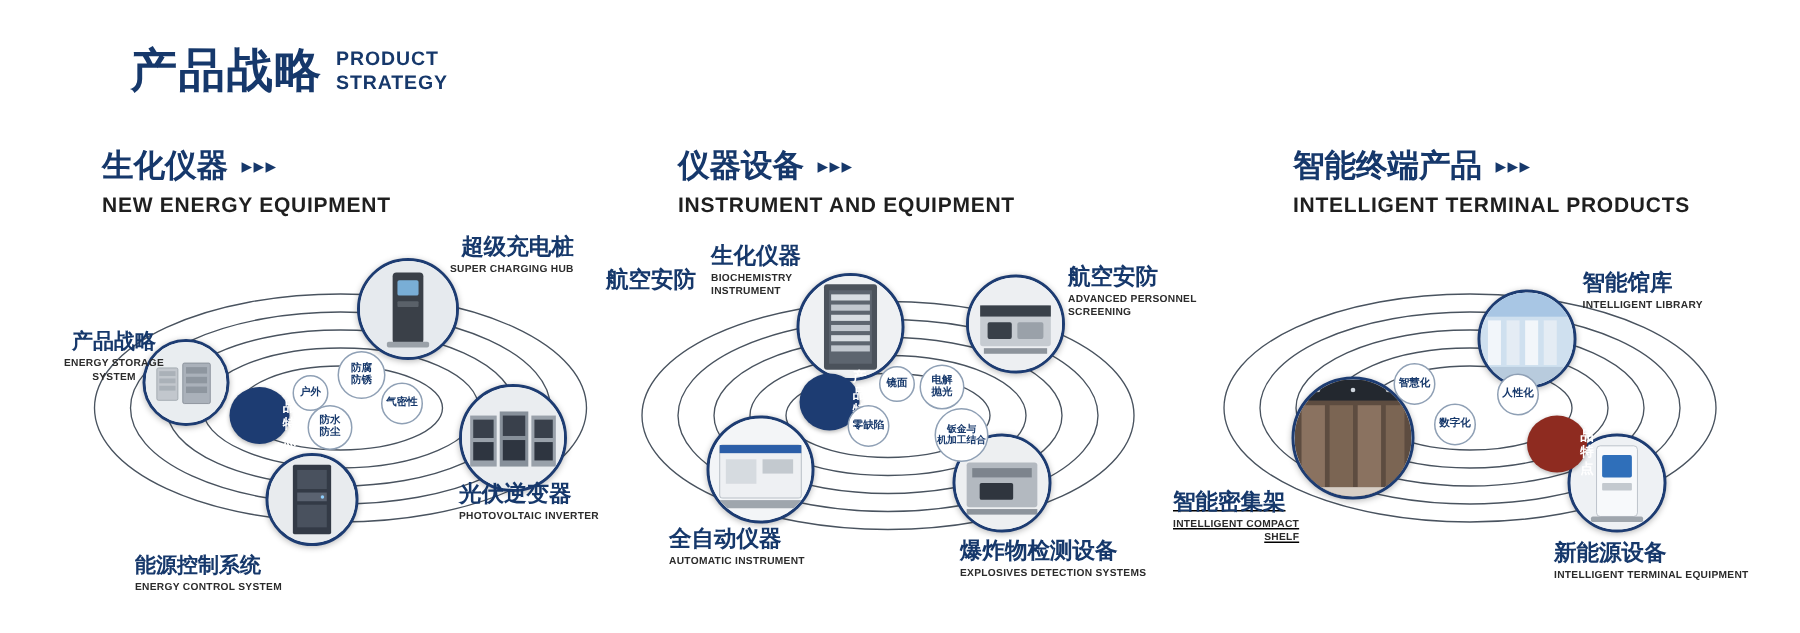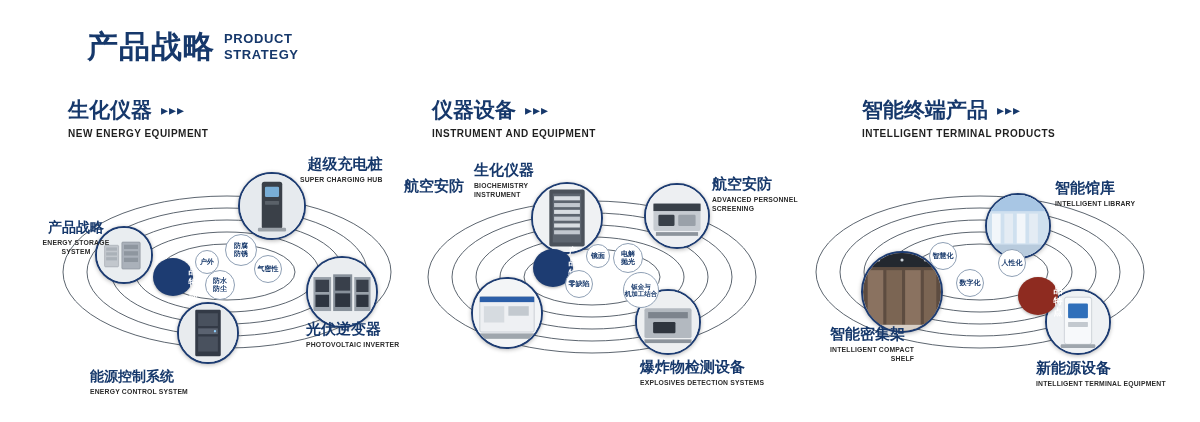--- a/index.html
+++ b/index.html
@@ -9,21 +9,21 @@
     overflow:hidden; font-family:"Liberation Sans","DejaVu Sans",sans-serif;
   }
   .abs { position:absolute; }
   .navy { color:#16386b; }
   .hdr-title { font-size:31px; font-weight:bold; letter-spacing:1px;margin-left:12px; }
   .hdr-sub { font-size:13px; line-height:1.2; font-weight:bold; letter-spacing:0.6px; }
   .hdr-slogan { font-size:24px; font-weight:bold; letter-spacing:1px; }
   .sec-hd { display:flex; align-items:center; gap:9px; }
   .sec-cn { font-size:21px; font-weight:bold; }
   .arrow-icon { font-size:14px; font-weight:bold; color:#16386b; letter-spacing:1px; }
-  .sec-en { font-size:10px; font-weight:bold; color:#1f1f1f; letter-spacing:0.5px; margin-top:4px; }
+  .sec-en { font-size:14px; font-weight:bold; color:#1f1f1f; letter-spacing:0.5px; margin-top:4px; }
   .rings { position:absolute; }
   .pcircle {
     position:absolute; border-radius:50%; border:2px solid #1d3c72;
     overflow:hidden; background:#eef1f3; box-shadow:0 1px 4px rgba(0,0,0,0.28);
   }
   .pcircle svg { display:block; width:100%; height:100%; }
   .badge {
     position:absolute; border-radius:50%; color:#fff; display:flex; flex-direction:column;
     align-items:center; justify-content:center; font-weight:bold; font-size:9px; line-height:1.25;
     text-align:center; box-shadow:0 1px 3px rgba(0,0,0,0.3);padding-left:40px;
@@ -54,21 +54,21 @@
   </div>
 
   <div class="abs" style="left:68px; top:96px;">
     <div class="sec-hd">
       <span class="sec-cn navy">生化仪器</span>
       <span class="arrow-icon">▸▸▸</span>
     </div>
     <div class="sec-en">NEW ENERGY EQUIPMENT</div>
   </div>
 
-  <div class="abs" style="left:432px; top:96px;">
+  <div class="abs" style="left:452px; top:96px;">
     <div class="sec-hd">
       <span class="sec-cn navy">仪器设备</span>
       <span class="arrow-icon">▸▸▸</span>
     </div>
     <div class="sec-en">INSTRUMENT AND EQUIPMENT</div>
   </div>
 
   <div class="abs" style="left:862px; top:96px;">
     <div class="sec-hd">
       <span class="sec-cn navy">智能终端产品</span>
@@ -264,20 +264,24 @@
   <div class="lbl" style="left:474px; top:161px;">
     <span class="cn-txt">生化仪器</span>
     <span class="en-txt">BIOCHEMISTRY</span>
     <span class="en-txt" style="margin-top:0;">INSTRUMENT</span>
   </div>
   <div class="lbl" style="left:712px; top:175px;">
     <span class="cn-txt">航空安防</span>
     <span class="en-txt">ADVANCED PERSONNEL</span>
     <span class="en-txt" style="margin-top:0;">SCREENING</span>
   </div>
+  <div class="lbl" style="left:446px; top:350px;">
+    <span class="cn-txt">全自动仪器</span>
+    <span class="en-txt">AUTOMATIC INSTRUMENT</span>
+  </div>
   <div class="lbl" style="left:640px; top:358px;">
     <span class="cn-txt">爆炸物检测设备</span>
     <span class="en-txt">EXPLOSIVES DETECTION SYSTEMS</span>
   </div>
 
   <div class="pcircle" style="left:985px; top:193px; width:66px; height:66px;">
     <svg viewBox="0 0 100 100">
       <rect width="100" height="100" fill="#cfe0ef"></rect>
       <rect x="0" y="0" width="100" height="26" fill="#a8c6e4"></rect>
       <rect x="8" y="30" width="14" height="48" fill="#f2f6fa"></rect>
@@ -325,21 +329,21 @@
     <span>人性化</span>
   </div>
   <div class="bubble" style="left:956px; top:269px; width:28px; height:28px;">
     <span>数字化</span>
   </div>
 
   <div class="lbl" style="left:1055px; top:179px;">
     <span class="cn-txt">智能馆库</span>
     <span class="en-txt">INTELLIGENT LIBRARY</span>
   </div>
-  <div class="lbl right-en" style="left:830px; top:325px;">
+  <div class="lbl right-en" style="left:782px; top:325px;text-decoration:underline;">
     <span class="cn-txt">智能密集架</span>
     <span class="en-txt">INTELLIGENT COMPACT</span>
     <span class="en-txt" style="margin-top:0;">SHELF</span>
   </div>
   <div class="lbl" style="left:1036px; top:359px;">
     <span class="cn-txt">新能源设备</span>
     <span class="en-txt">INTELLIGENT TERMINAL EQUIPMENT</span>
   </div>
 
 </div>

